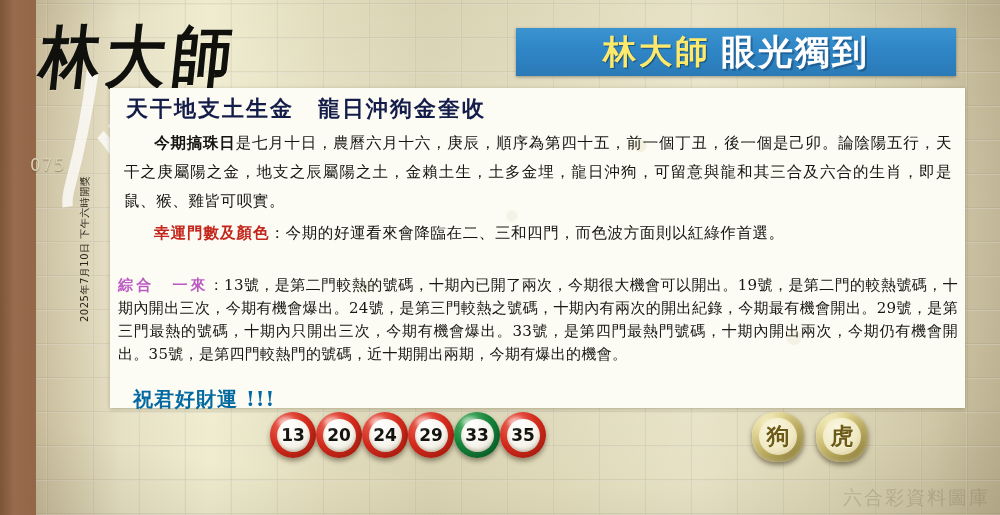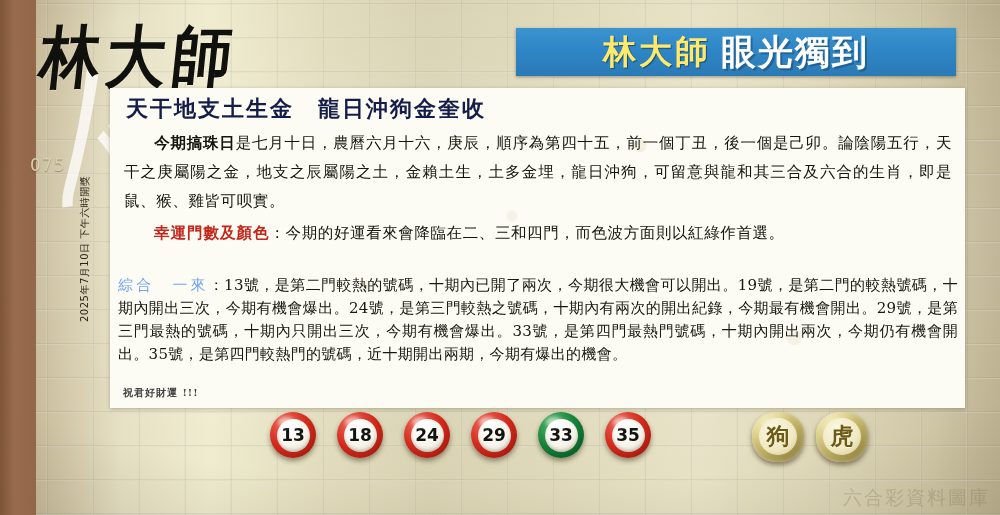--- a/index.html
+++ b/index.html
@@ -133,32 +133,32 @@
   }
   .lucky .hl{color:#c3261b;font-weight:bold;letter-spacing:1px;}
 
   .summary{
     position:absolute;left:8px;top:186px;width:840px;
     font-family:"DejaVu Serif","Liberation Serif",serif;
     font-size:15px;line-height:23px;color:#181812;
     text-align:justify;letter-spacing:.3px;
   }
   .summary .faded{
-    color:#3b82f6;font-weight:normal;letter-spacing:3px;
+    color:#a21caf;font-weight:bold;letter-spacing:3px;
     opacity:.72;
   }
 
   .wish{
-    position:absolute;left:13px;top:298px;
-    font-family:"DejaVu Serif","Liberation Serif",serif;
-    font-size:10px;font-weight:bold;color:#404040;letter-spacing:1px;
-  }
-
-  
-  #balls{position:absolute;left:270px;top:412px;display:flex;gap:21px;}
+    position:absolute;left:23px;top:298px;
+    font-family:"DejaVu Serif","Liberation Serif",serif;
+    font-size:20px;font-weight:bold;color:#0369a1;letter-spacing:1px;
+  }
+
+  
+  #balls{position:absolute;left:270px;top:412px;display:flex;}
   .ball{
     position:relative;width:46px;height:46px;border-radius:50%;
     display:flex;align-items:center;justify-content:center;
     box-shadow:0 3px 5px rgba(40,30,10,.45);
   }
   .ball .inner{
     width:33px;height:33px;border-radius:50%;
     background:radial-gradient(circle at 35% 28%,#ffffff 0%,#f6f4ec 55%,#ddd8c8 100%);
     display:flex;align-items:center;justify-content:center;
     font-family:"DejaVu Sans","Liberation Sans",sans-serif;
@@ -254,21 +254,21 @@
     <div class="wish">祝君好財運 !!!</div>
   </div>
 
   <div id="balls">
     <div class="ball red">
       <div class="gloss"></div>
       <div class="inner">13</div>
     </div>
     <div class="ball red">
       <div class="gloss"></div>
-      <div class="inner">18</div>
+      <div class="inner">20</div>
     </div>
     <div class="ball red">
       <div class="gloss"></div>
       <div class="inner">24</div>
     </div>
     <div class="ball red">
       <div class="gloss"></div>
       <div class="inner">29</div>
     </div>
     <div class="ball green">

